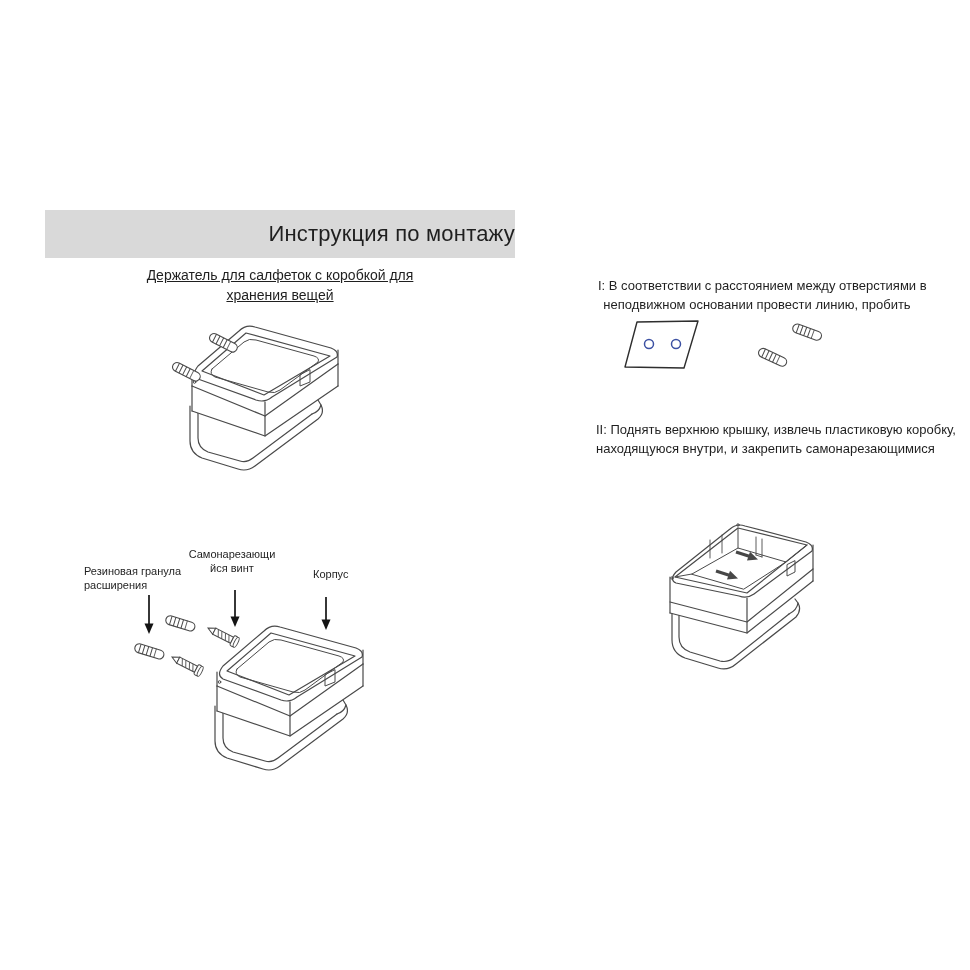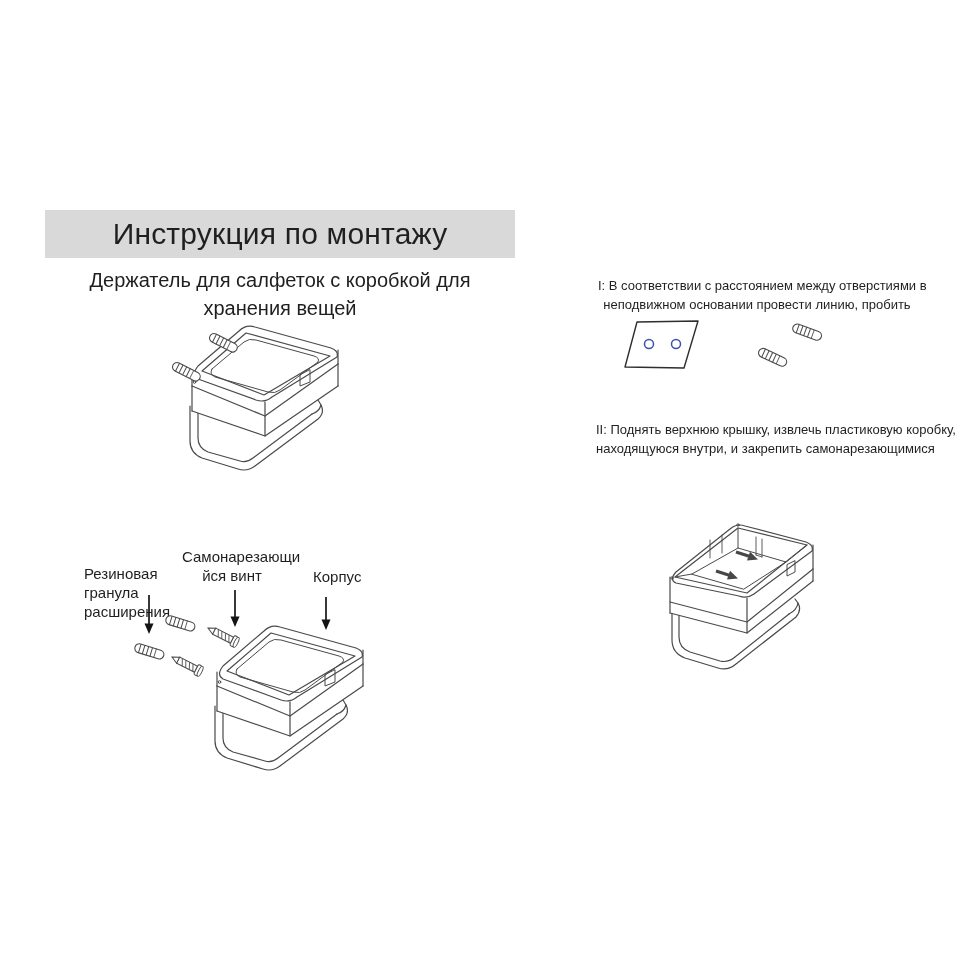--- a/index.html
+++ b/index.html
@@ -3,32 +3,32 @@
 <meta charset="utf-8">
 <style>
   html,body { margin:0; padding:0; background:#ffffff; }
   .page {
     position:relative; width:970px; height:970px; background:#ffffff;
     font-family:"Liberation Sans", sans-serif; color:#1f1f1f; overflow:hidden;
   }
   .abs { position:absolute; }
   .header-bar {
     left:45px; top:210px; width:470px; height:48px; background:#d9d9d9;
-    display:flex; align-items:center; justify-content:center;
-    font-size:30px; letter-spacing:0.2px;
+    display:flex; align-items:center; justify-content:flex-end;
+    font-size:22px; letter-spacing:0.2px;
   }
   .product-title {
     left:45px; top:266px; width:470px; text-align:center;
-    font-size:20px; line-height:1.42;
+    font-size:14px; line-height:1.42;text-decoration:underline;
   }
   .step { font-size:13px; line-height:1.47; }
   .step-1 { left:598px; top:232px; width:318px; text-align:center;margin-top:44px; }
   .step-2 { left:596px; top:420px; width:360px; text-align:left; }
   .step .ln { white-space:nowrap; }
-  .part-label { font-size:15px; line-height:1.28; }
+  .part-label { font-size:11px; line-height:1.28; }
   .label-rubber { left:84px; top:564px; width:120px; text-align:left; }
   .label-screw  { left:182px; top:547px; width:100px; text-align:center; }
   .label-body   { left:313px; top:567px; width:80px; text-align:left; }
   svg { display:block; }
 </style>
 </head>
 <body>
 
 <div class="page">
 

